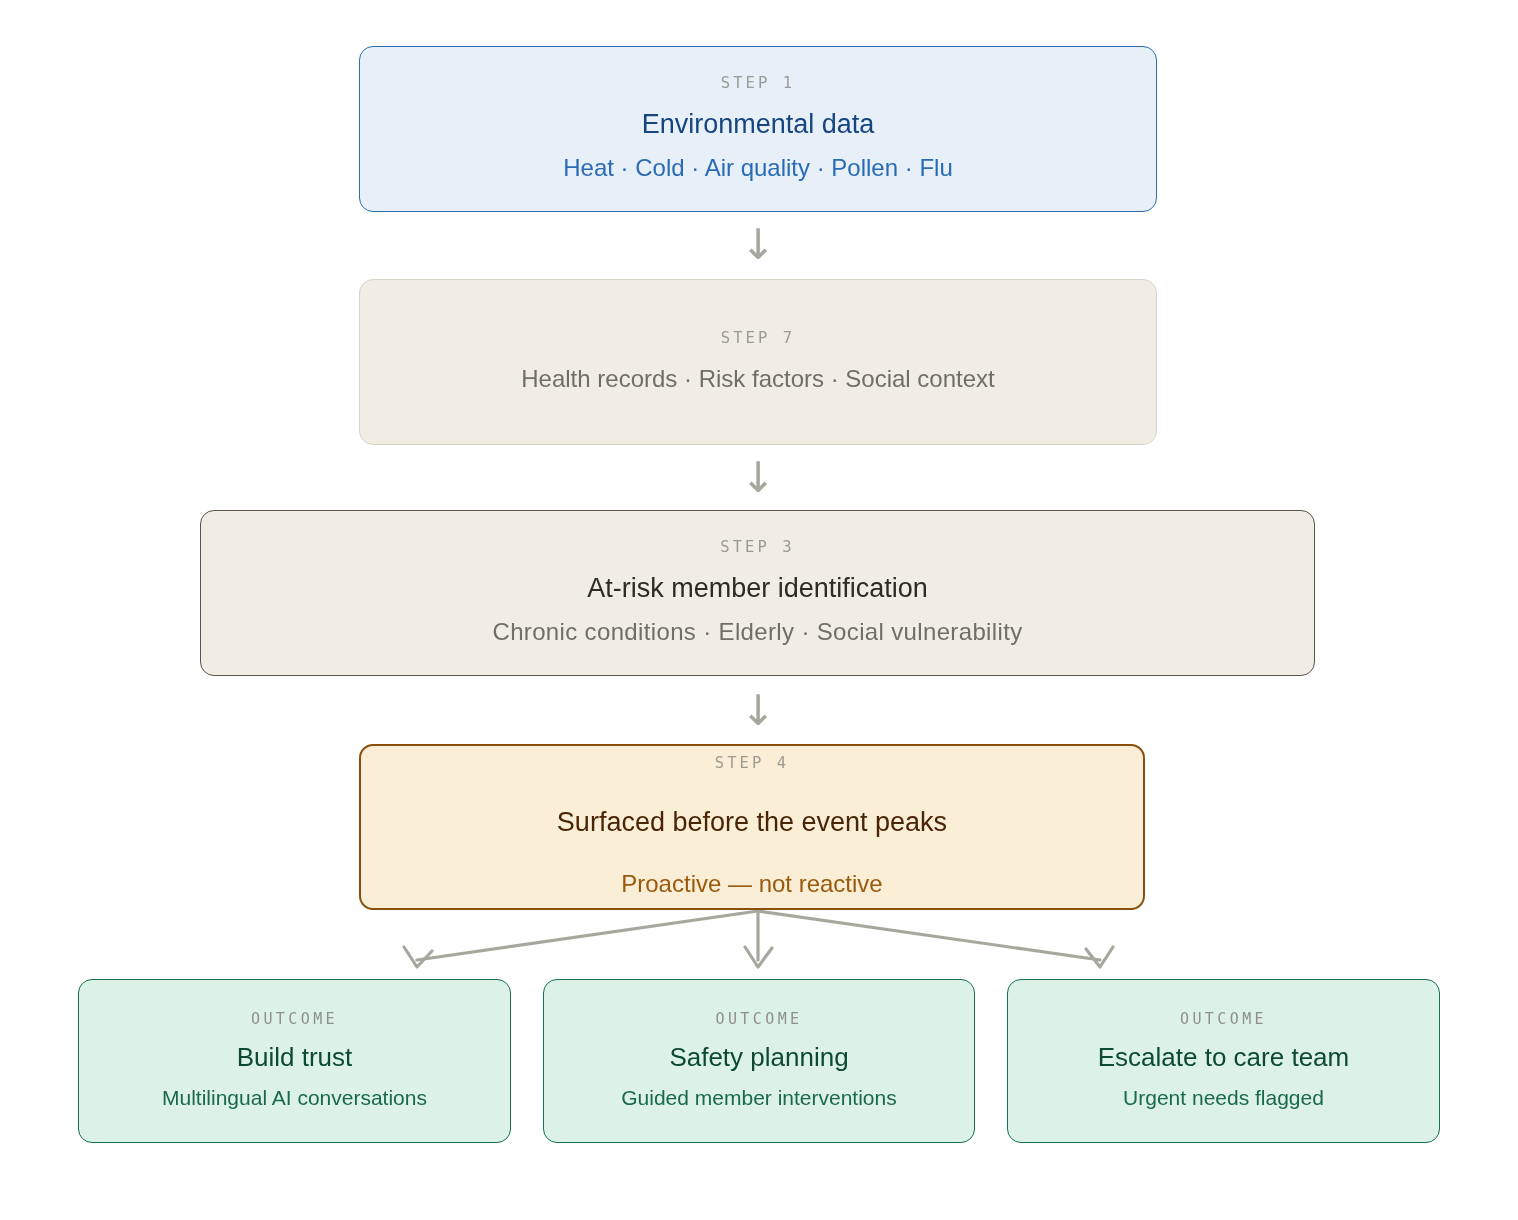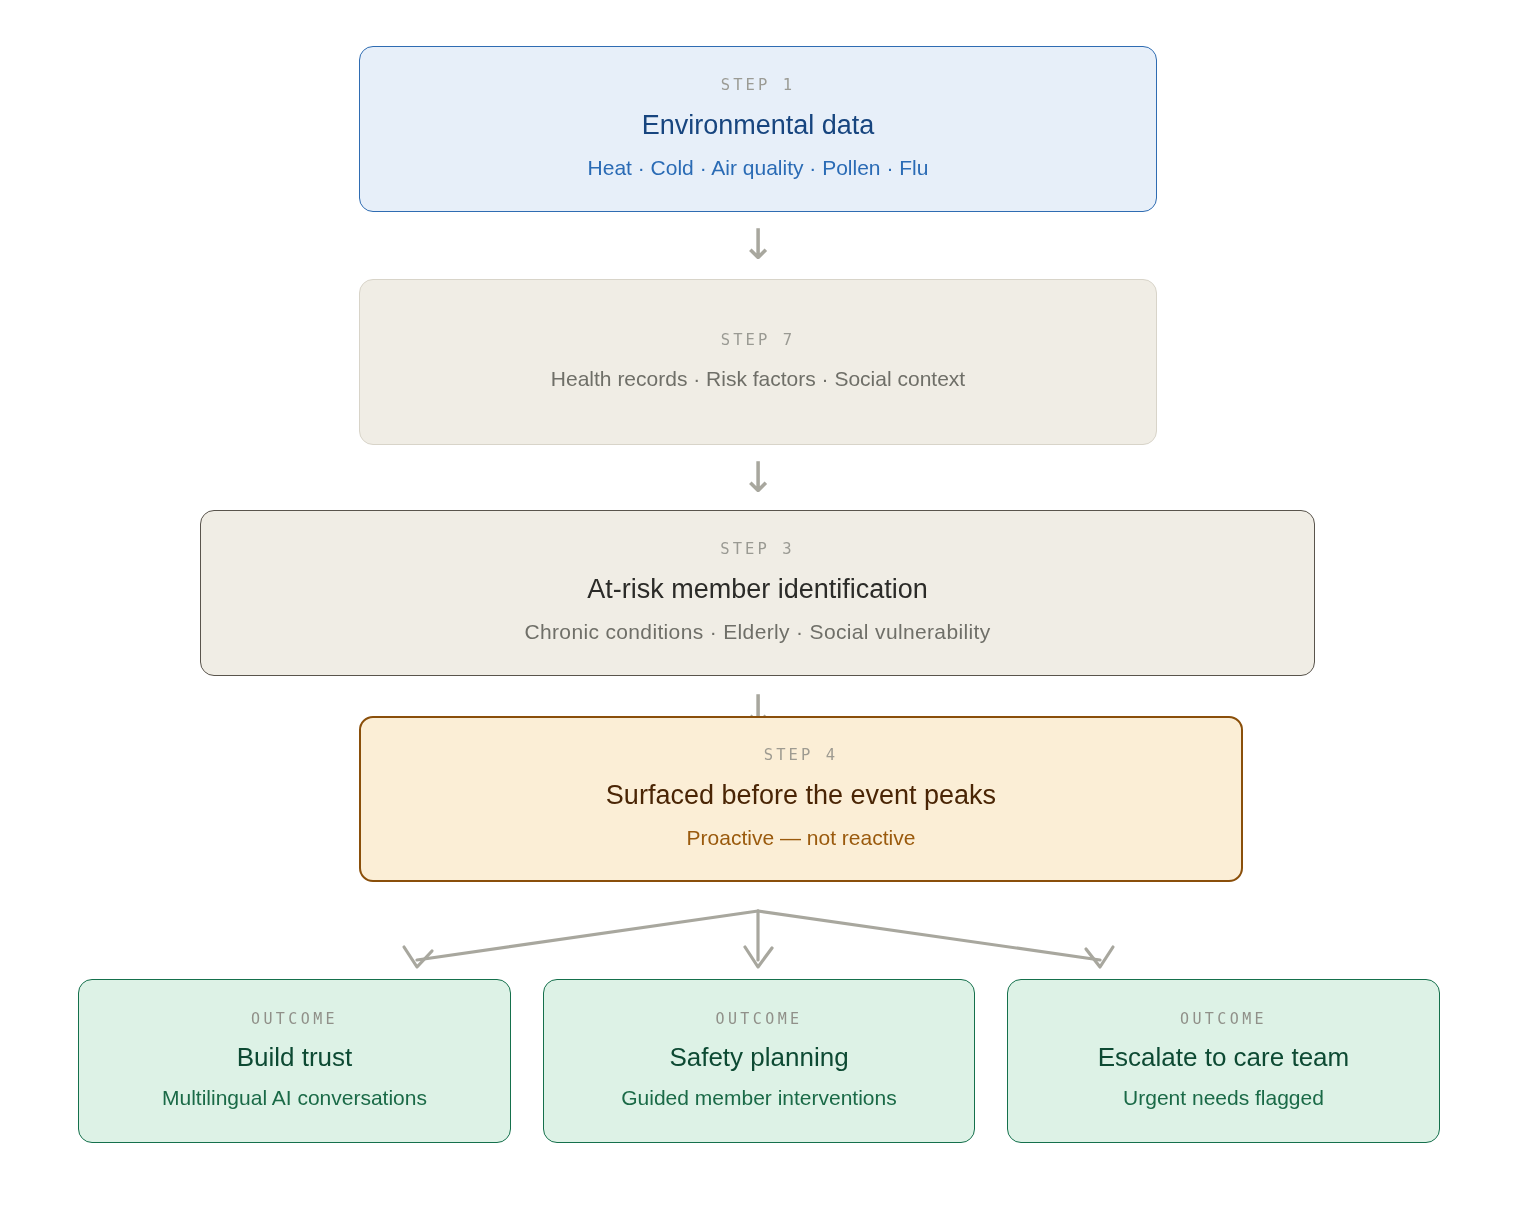--- a/index.html
+++ b/index.html
@@ -49,21 +49,21 @@
   .node .title {
     font-size: 27px;
     font-weight: normal;
     line-height: 1.1;
     color: #2b2b28;
     margin-bottom: 15px;
     white-space: nowrap;
   }
 
   .node .subtitle {
-    font-size: 21px;
+    font-size: 24px;
     font-weight: normal;
     line-height: 1.15;
     color: #6f6f68;
     white-space: nowrap;
   }
 
   
   #step-1 {
     left: 359px;  top: 46px;
     width: 798px; height: 166px;
@@ -87,25 +87,26 @@
     left: 200px;  top: 510px;
     width: 1115px; height: 166px;
     background: #f0ede5;
     border-color: #59544c;
     border-width: 1.3px;
   }
   #step-3 .subtitle { letter-spacing: 0.35px; }
 
   
   #step-4 {
-    left: 359px;  top: 716px;
-    width: 884px; height: 166px;
+    left: 359px;  top: 744px;
+    width: 786px; height: 166px;
     background: #fbeed6;
     border-color: #8a4f0a;
     border-width: 2px;
+    gap: 18px;
   }
   #step-4 .eyebrow  { color: #9e9b91; }
   #step-4 .title    { color: #4a2505; }
   #step-4 .subtitle { color: #9a5a0d; }
 
   
   .outcome {
     top: 979px;
     width: 433px;
     height: 164px;

